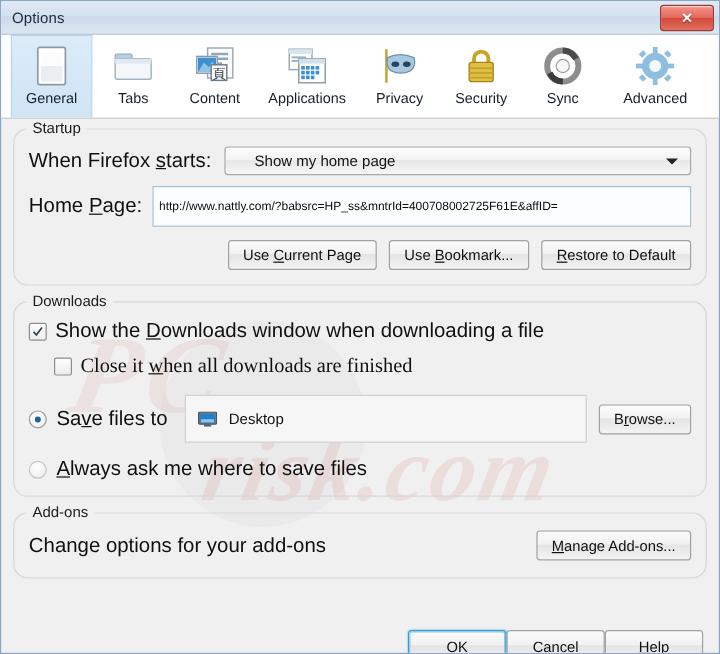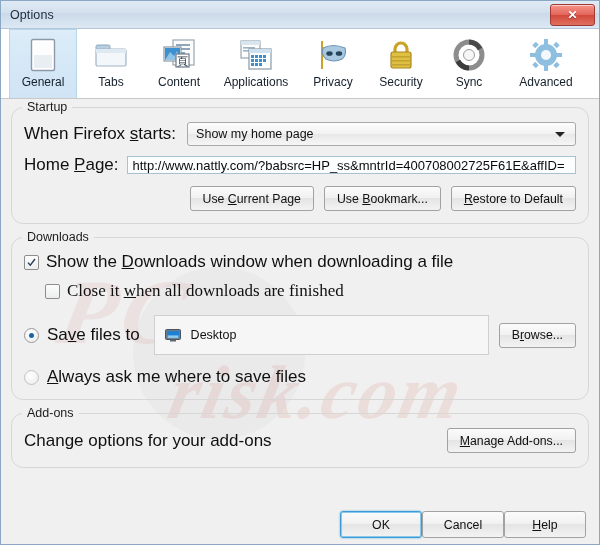--- a/index.html
+++ b/index.html
@@ -189,40 +189,40 @@
     border-radius: 3px;
     background: linear-gradient(to bottom, #fdfdfd 0%, #f2f2f2 48%, #e7e7e7 49%, #f6f6f6 100%);
     display: flex;
     align-items: center;
     box-sizing: border-box;
     cursor: pointer;
   }
   .dropdown .dd-text {
     font-size: 12.5px;
     color: #111;
-    margin-left: 8px;
+    margin-left: 24px;
   }
   .dropdown .dd-arrow {
     position: absolute;
     right: 10px;
     width: 0; height: 0;
     border-left: 5px solid transparent;
     border-right: 5px solid transparent;
     border-top: 5px solid #232323;
   }
 
   .textinput {
     flex: 1;
-    height: 18px;
+    height: 34px;
     margin-left: 8px;
     border: 1px solid #a6c0d4;
     background: #fbfdff;
     box-sizing: border-box;
     font-family: "Liberation Sans", sans-serif;
-    font-size: 13px;
+    font-size: 10px;
     color: #0b0b0b;
     padding: 0 5px;
     outline: none;
   }
 
   .btn {
     height: 25px;
     min-width: 60px;
     padding: 4px 12px;
     border: 1px solid #a2a2a2;

